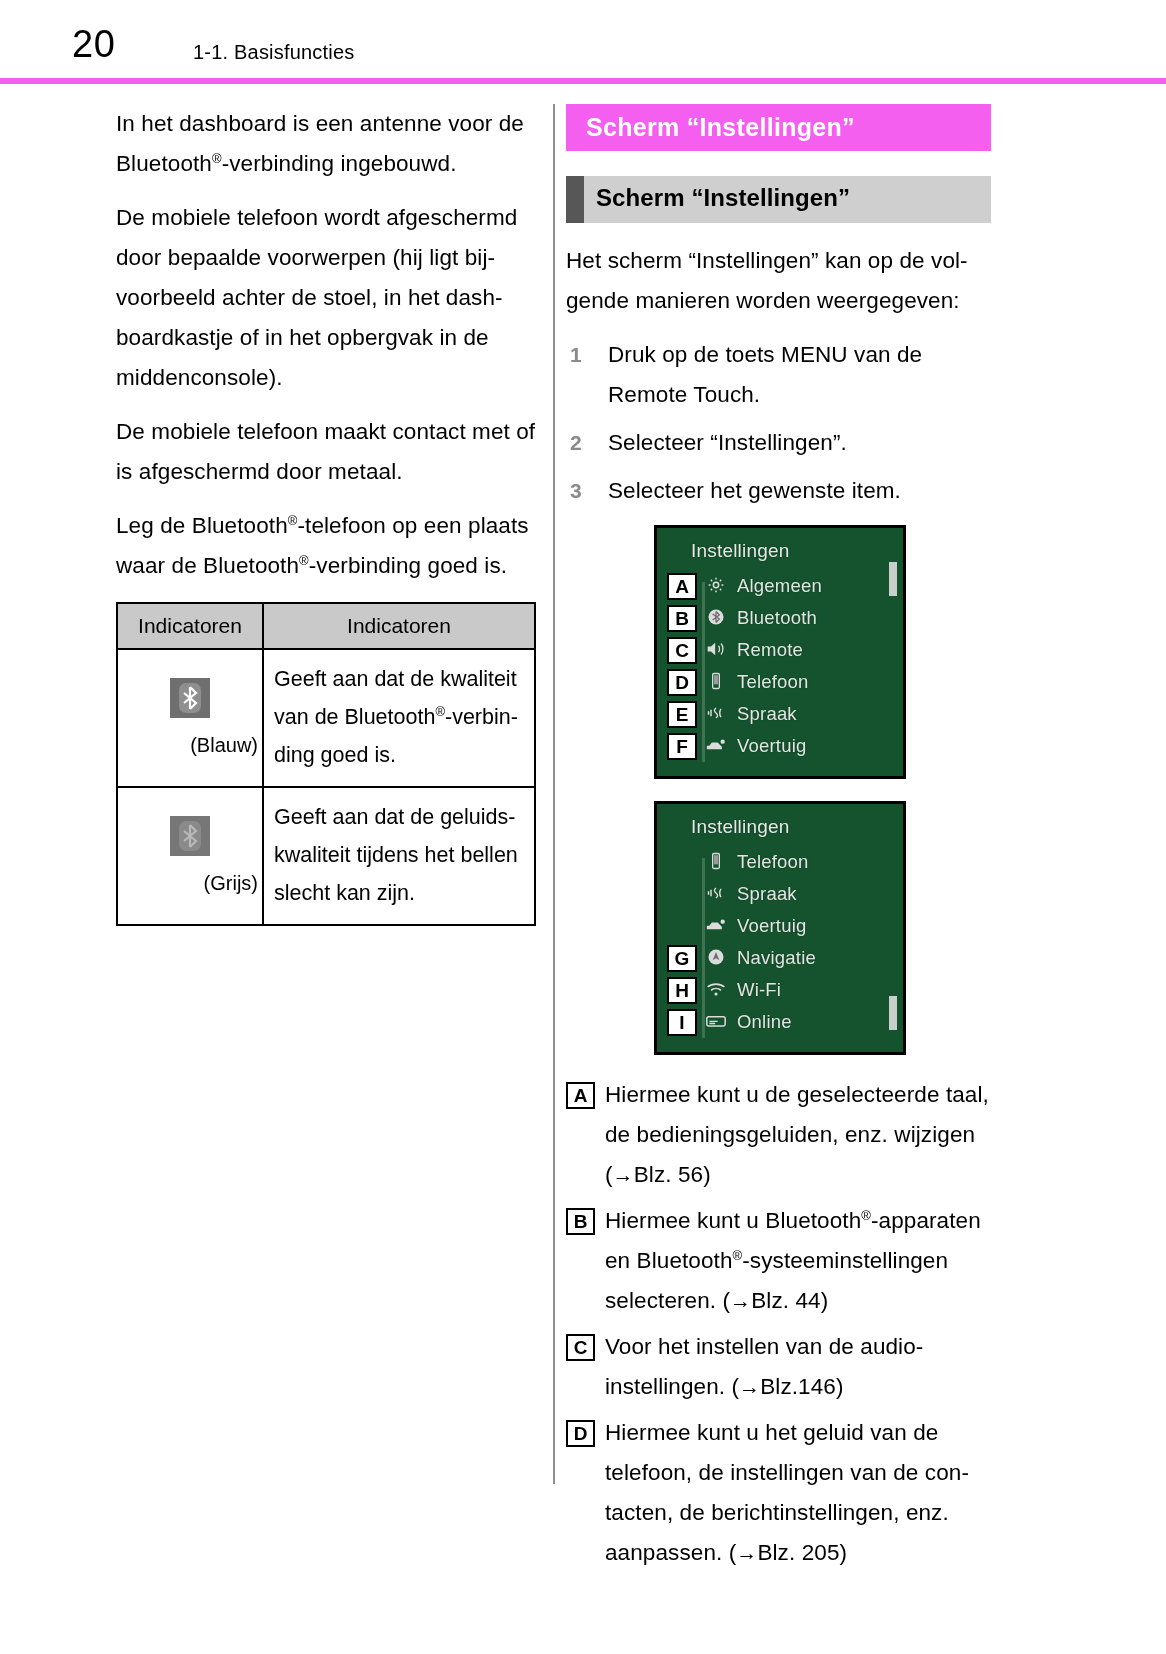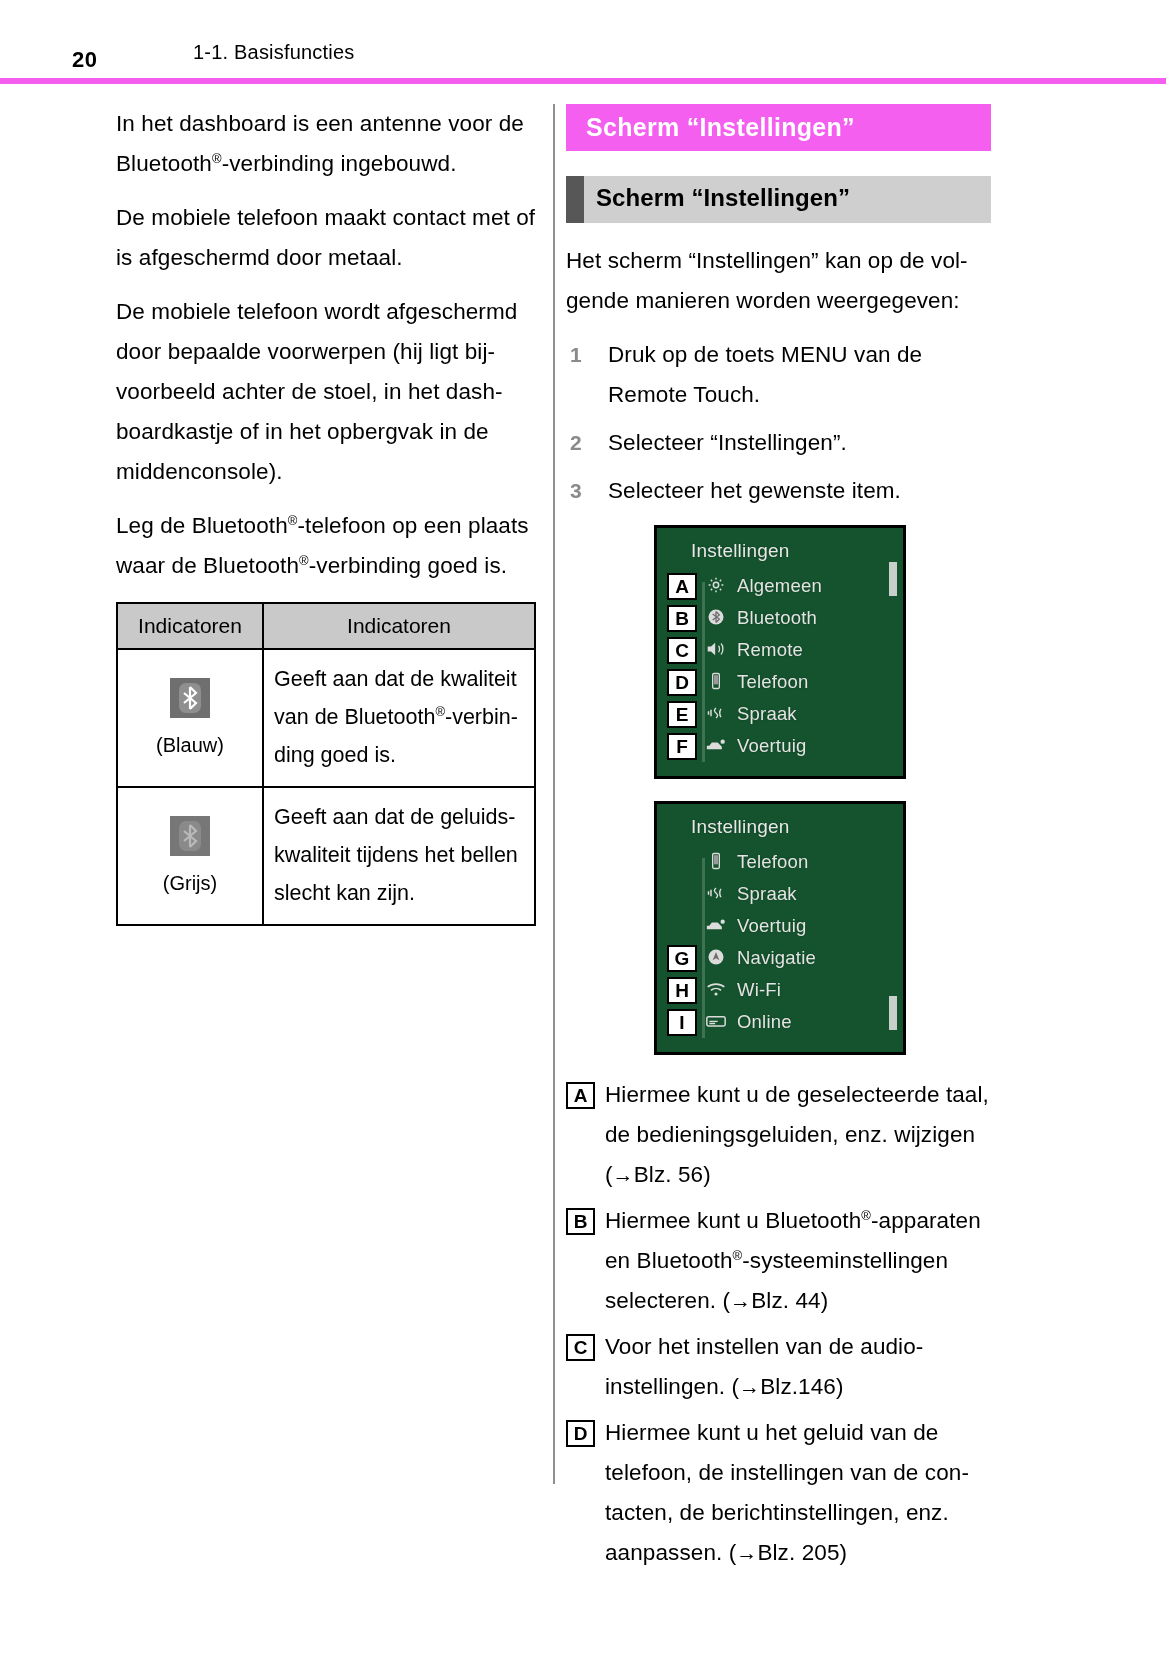--- a/index.html
+++ b/index.html
@@ -18,23 +18,23 @@
 
   
   .page-header {
     position: absolute;
     left: 0; top: 0;
     width: 1166px;
     height: 86px;
   }
   .page-number {
     position: absolute;
-    left: 72px; top: 47px;
-    font-size: 22px;
-    font-weight: bold;
+    left: 72px; top: 23px;
+    font-size: 38px;
+    font-weight: normal;
     letter-spacing: 0.5px;
   }
   .section-label {
     position: absolute;
     left: 193px; top: 41px;
     font-size: 20px;
     letter-spacing: 0.2px;
   }
   .header-rule {
     position: absolute;
@@ -135,20 +135,21 @@
     margin: 0 auto 2px auto;
   }
   .icon-swatch.blue { background: #6f6f6f; }
   .icon-swatch.grey { background: #777777; }
   .icon-swatch.off  { background: #6b6b6b; }
   .icon-swatch svg { display: block; }
   .icon-caption {
     display: block;
     font-size: 20px;
     margin-top: 10px;
+    text-align: right;
   }
 
   
   .banner {
     height: 47px;
     background: #f45ff0;
     color: #ffffff;
     font-size: 25px;
     font-weight: bold;
     letter-spacing: 0.3px;
@@ -302,23 +303,23 @@
 </div>
 
 <div class="col-divider"></div>
 
 <div class="col-left">
 
 
   <p class="para">In het dashboard is een antenne voor de Bluetooth<sup class="reg">®</sup>-verbinding ingebouwd.</p>
 
 
+  <p class="para">De mobiele telefoon wordt afgeschermd door bepaalde voorwerpen (hij ligt bij­voorbeeld achter de stoel, in het dash­boardkastje of in het opbergvak in de middenconsole).</p>
+
   <p class="para">De mobiele telefoon maakt contact met of is afgeschermd door metaal.</p>
-
-  <p class="para">De mobiele telefoon wordt afgeschermd door bepaalde voorwerpen (hij ligt bij­voorbeeld achter de stoel, in het dash­boardkastje of in het opbergvak in de middenconsole).</p>
 
   <p class="para">Leg de Bluetooth<sup class="reg">®</sup>-telefoon op een plaats waar de Bluetooth<sup class="reg">®</sup>-verbinding goed is.</p>
 
   <table class="ind-table">
     <colgroup>
         <col class="col-icon">
         <col>
       </colgroup>
     <thead>
       <tr>

